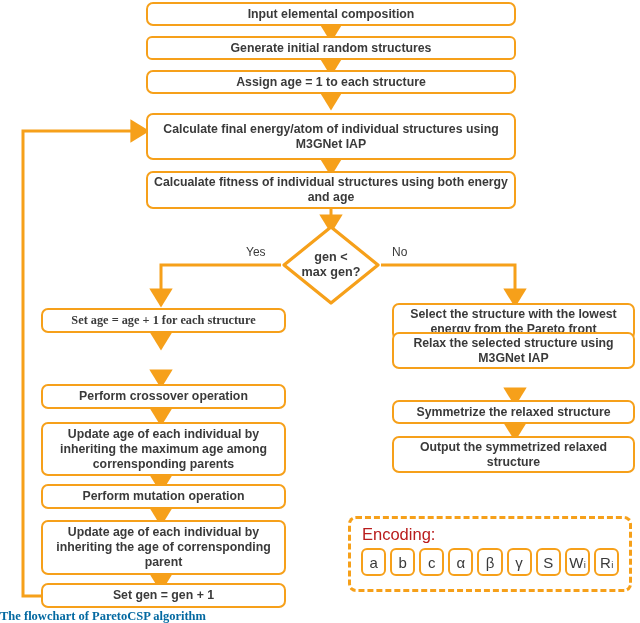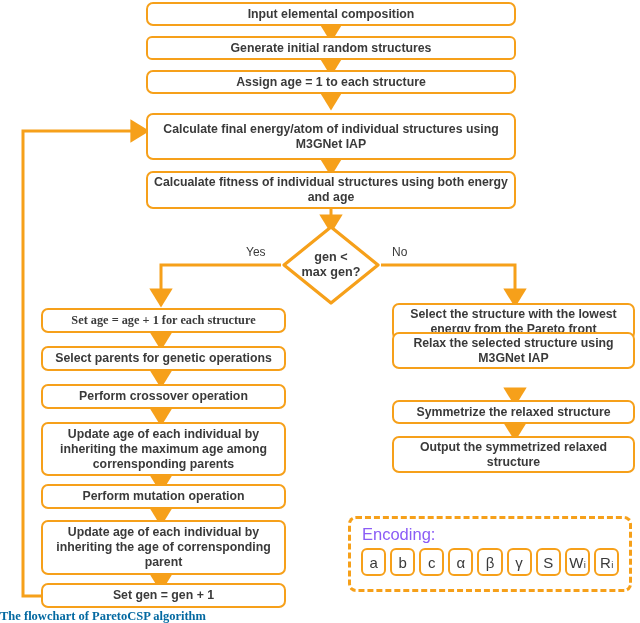--- a/index.html
+++ b/index.html
@@ -51,21 +51,21 @@
 
   
   #encoding{
     position:absolute;z-index:2;box-sizing:border-box;
     border:3px dashed #F6A01A;
     border-radius:8px;
     background:#ffffff;
     padding:5px 10px 8px 10px;
   }
   #encoding .enc-title{
-    color:#8b5cf6;font-size:16.5px;font-weight:normal;line-height:20px;
+    color:#b91c1c;font-size:16.5px;font-weight:normal;line-height:20px;
     margin:0 0 4px 1px;
   }
   #encoding .enc-cells{display:flex;gap:4px;}
   .enc-cell{
     box-sizing:border-box;
     width:28px;height:28px;
     border:2.5px solid #F6A01A;border-radius:6px;
     background:#ffffff;
     display:flex;align-items:center;justify-content:center;
     color:#3a3a3a;font-size:15px;font-weight:normal;line-height:1;
@@ -148,23 +148,20 @@
     </div>
   </div>
 
   <div class="branch-label" style="left:243px;top:245px;">Yes</div>
   <div class="branch-label" style="left:389px;top:245px;">No</div>
 
   <div class="node" style="left:41px;top:308px;width:245px;height:25px;font-family:Liberation Serif, serif;">
     <span>Set age = age + 1 for each structure</span>
   </div>
 
-  <div class="node" style="left:41px;top:346px;width:245px;height:25px;">
-    <span>Select parents for genetic operations</span>
-  </div>
 
   <div class="node" style="left:41px;top:384px;width:245px;height:25px;">
     <span>Perform crossover operation</span>
   </div>
 
   <div class="node" style="left:41px;top:422px;width:245px;height:54px;">
     <span>Update age of each individual by inheriting the maximum age among corrensponding parents</span>
   </div>
 
   <div class="node" style="left:41px;top:484px;width:245px;height:25px;">

